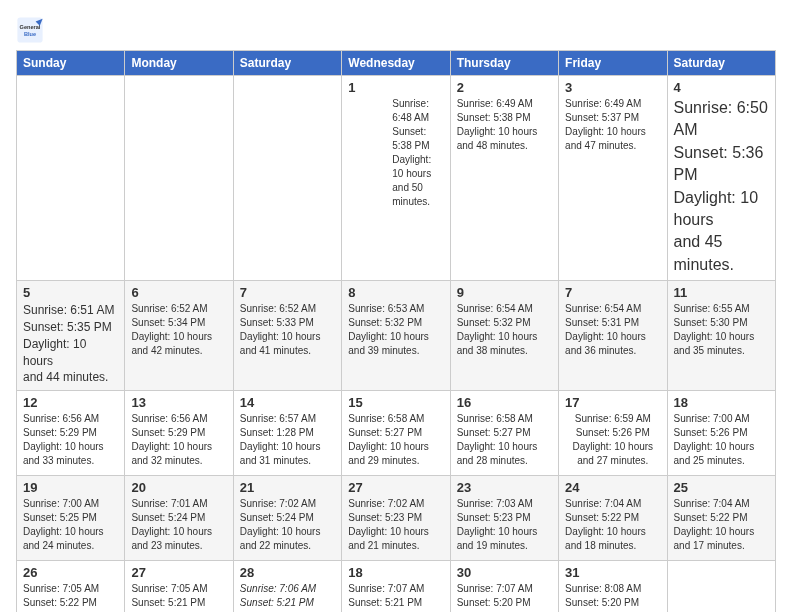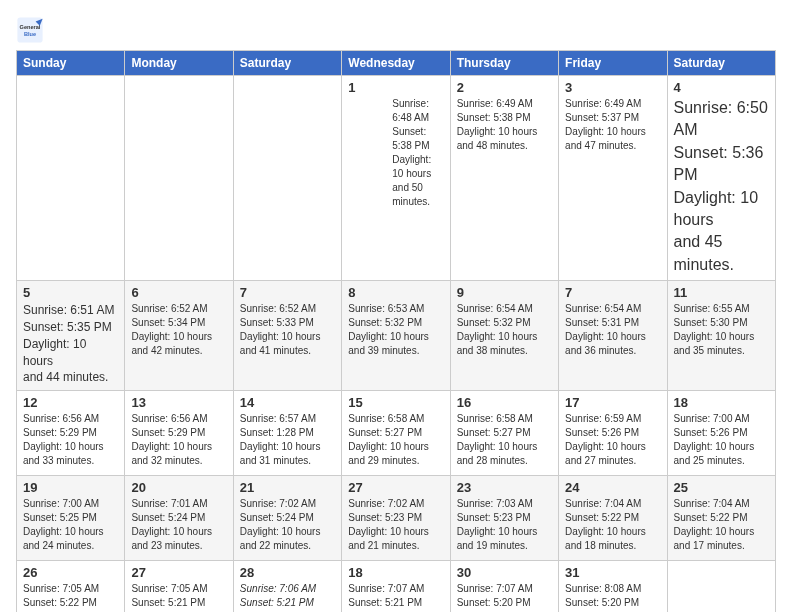--- a/index.html
+++ b/index.html
@@ -221,21 +221,21 @@
         </td>
         <td>
           <div class="day-num">16</div>
           <div style="font-size: 10px; line-height: 1.4; white-space: pre-line;">Sunrise: 6:58 AM
 Sunset: 5:27 PM
 Daylight: 10 hours
 and 28 minutes.</div>
         </td>
         <td>
           <div class="day-num">17</div>
-          <div style="font-size: 10px; line-height: 1.4; white-space: pre-line;">Sunrise: 6:59 AM
+          <div style="font-size: 10px; line-height: 1.4; white-space: pre-line; text-align: center;">Sunrise: 6:59 AM
 Sunset: 5:26 PM
 Daylight: 10 hours
 and 27 minutes.</div>
         </td>
         <td>
           <div class="day-num">18</div>
           <div style="font-size: 10px; line-height: 1.4; white-space: pre-line;">Sunrise: 7:00 AM
 Sunset: 5:26 PM
 Daylight: 10 hours
 and 25 minutes.</div>

